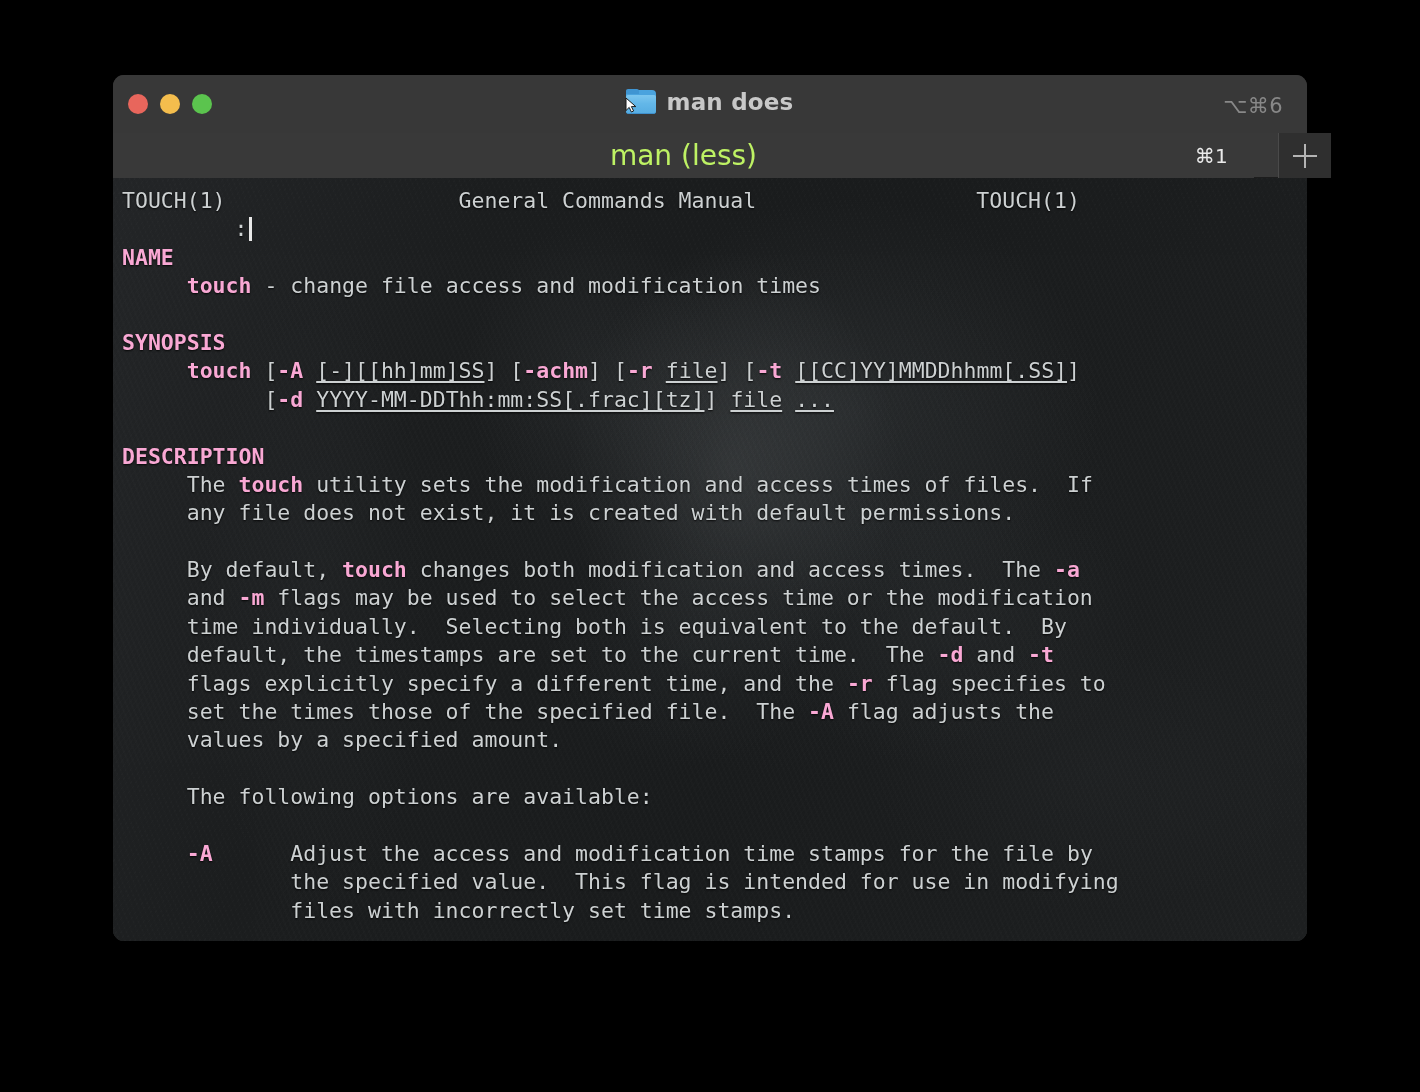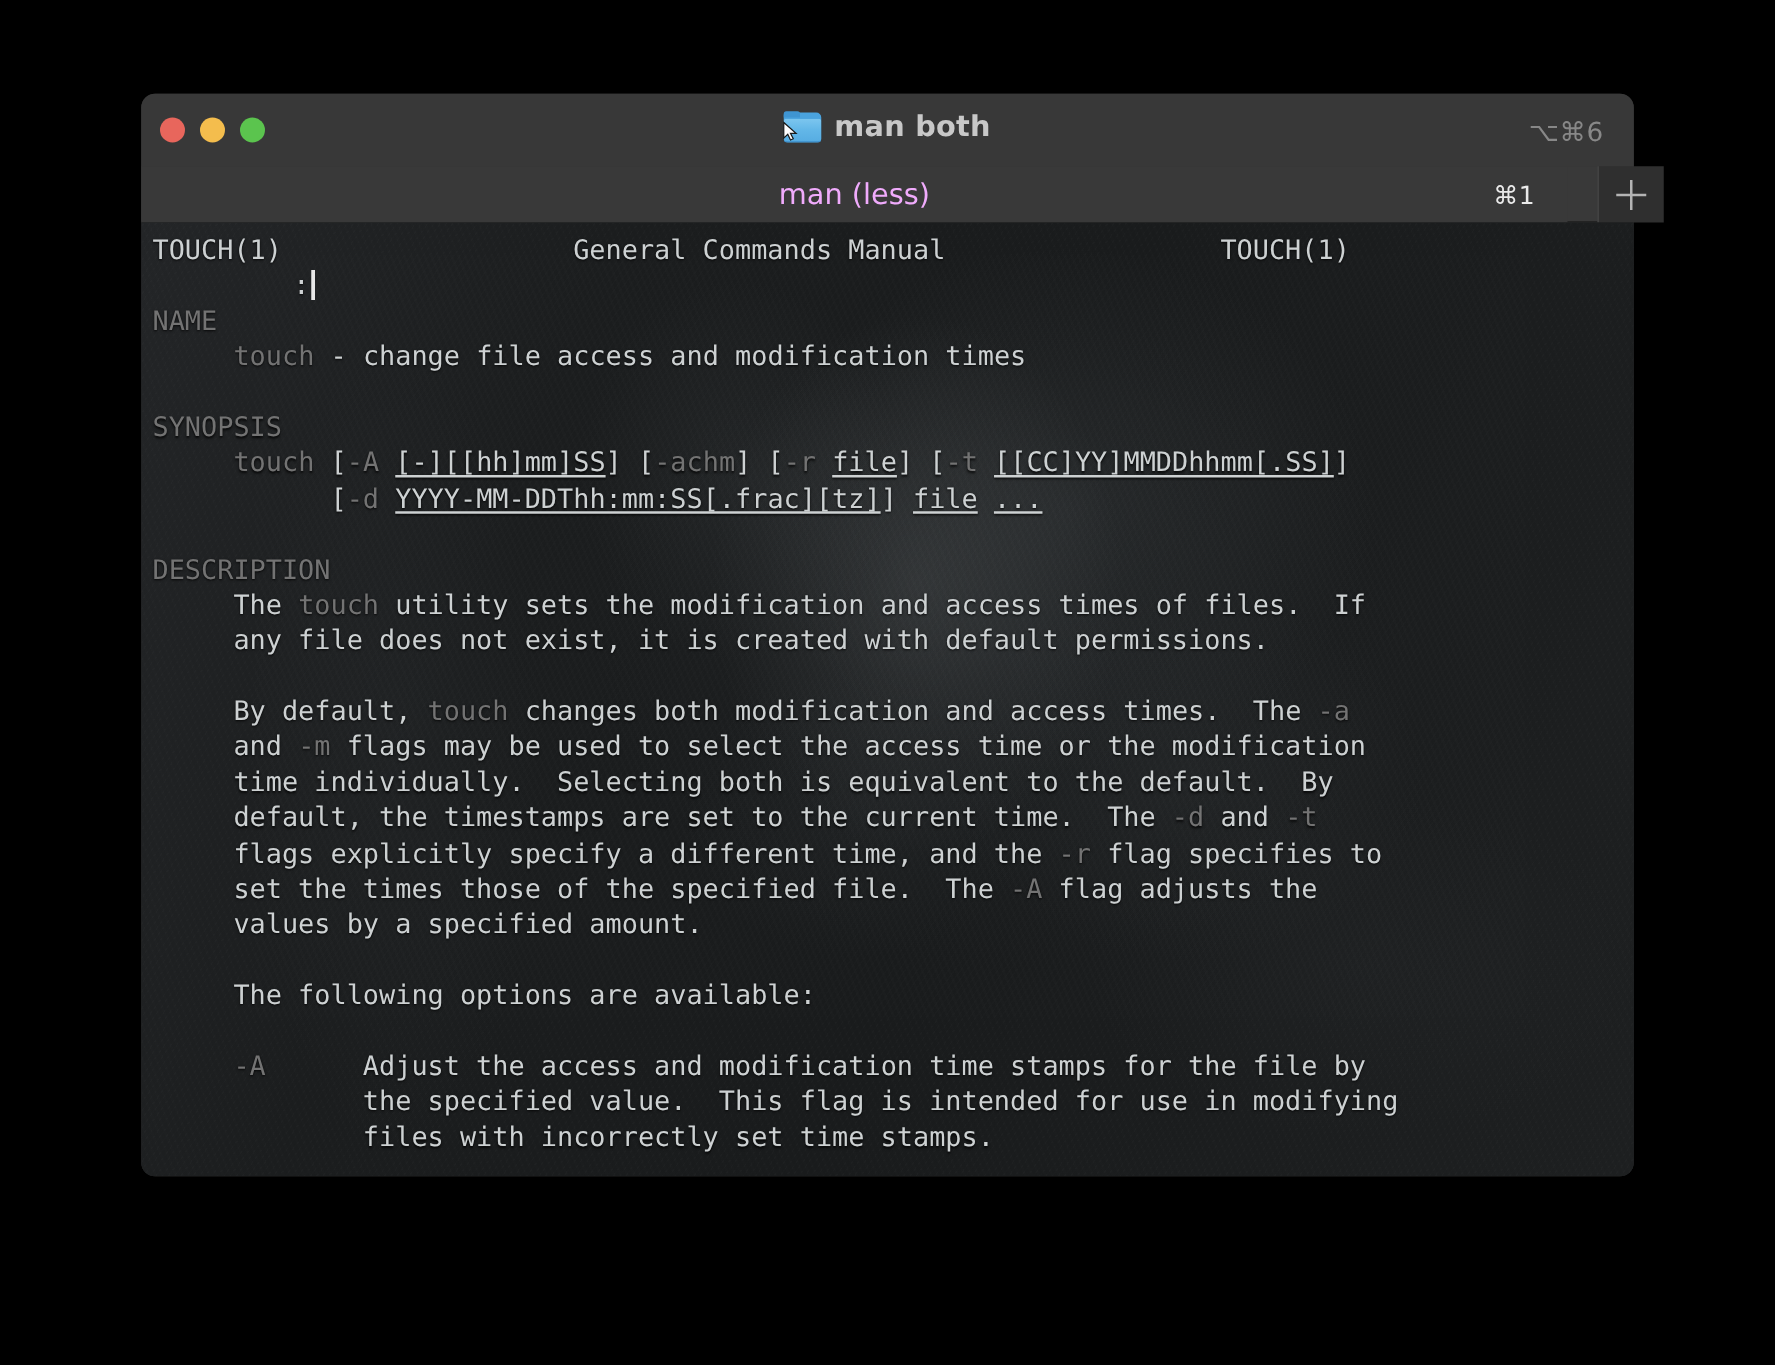--- a/index.html
+++ b/index.html
@@ -66,21 +66,21 @@
   
   .tabbar {
     position:relative; height:45px; width:100%;
     background:#393939; border-bottom:1px solid #1d1d1d;
   }
   .tab-active {
     position:absolute; left:0; top:0; right:53px; height:45px;
     background:#393939;
     display:flex; align-items:center; justify-content:center;
   }
-  .tab-label { font-size:23px; color:#f0abfc; }
+  .tab-label { font-size:28px; color:#bef264; }
   .tab-key {
     position:absolute; right:26px; top:50%; transform:translateY(-50%);
     font-size:20px; color:#eaeaea; letter-spacing:.3px;
   }
   .newtab {
     position:absolute; right:-24px; top:0; width:53px; height:45px;
     background:#2f2f2f; border-left:1px solid #4a4a4a;
     display:flex; align-items:center; justify-content:center;
   }
   .newtab .plus { position:relative; width:24px; height:24px; }
@@ -126,21 +126,21 @@
     padding:9px 12px 0 9px;
     font-family:"DejaVu Sans Mono","Liberation Mono",monospace;
     font-size:21.5px;
     line-height:28.4px;
     color:#cdd1d2;
     letter-spacing:0px;
     white-space:pre;
     text-shadow:0 1px 2px rgba(0,0,0,.85);
   }
   .row { height:28.4px; }
-  .b { font-weight:normal; color:#737373; }
+  .b { font-weight:bold; color:#f9a8d4; }
   .u { text-decoration:underline; text-underline-offset:3px;text-align:right; }
   .prompt-row { position:absolute; left:9px; bottom:8px; height:28.4px; }
   .cursor-blk {
     display:inline-block; width:3px; height:24px;
     background:#e8e8e8; vertical-align:-5px; margin-left:1px;
   }
 </style>
 </head>
 <body>
 
@@ -157,21 +157,21 @@
 
       <div class="title-center">
         <span class="folder-icon">
           <span class="back"></span>
           <span class="tab"></span>
           <span class="front"></span>
           <svg class="cursor" viewBox="0 0 13 16">
             <path d="M1 1 L1 13.5 L4.2 10.4 L6.4 15 L8.6 14 L6.4 9.6 L10.8 9.6 Z" fill="#ffffff" stroke="#1a1a1a" stroke-width="1"></path>
           </svg>
         </span>
-        <span class="wtitle">man both</span>
+        <span class="wtitle">man does</span>
       </div>
 
       <div class="title-shortcut">⌥⌘6</div>
     </div>
 
     <div class="tabbar">
       <div class="tab-active">
         <span class="tab-label">man (less)</span>
         <span class="tab-key">⌘1</span>
       </div>

